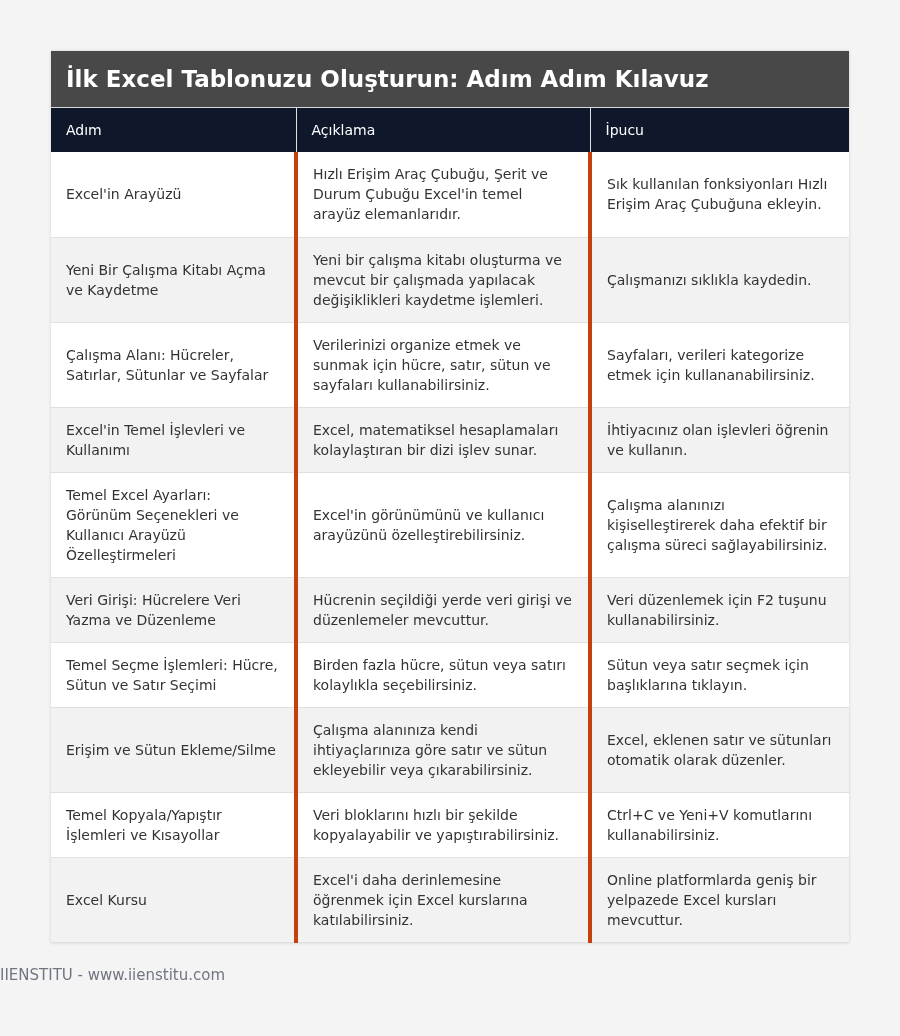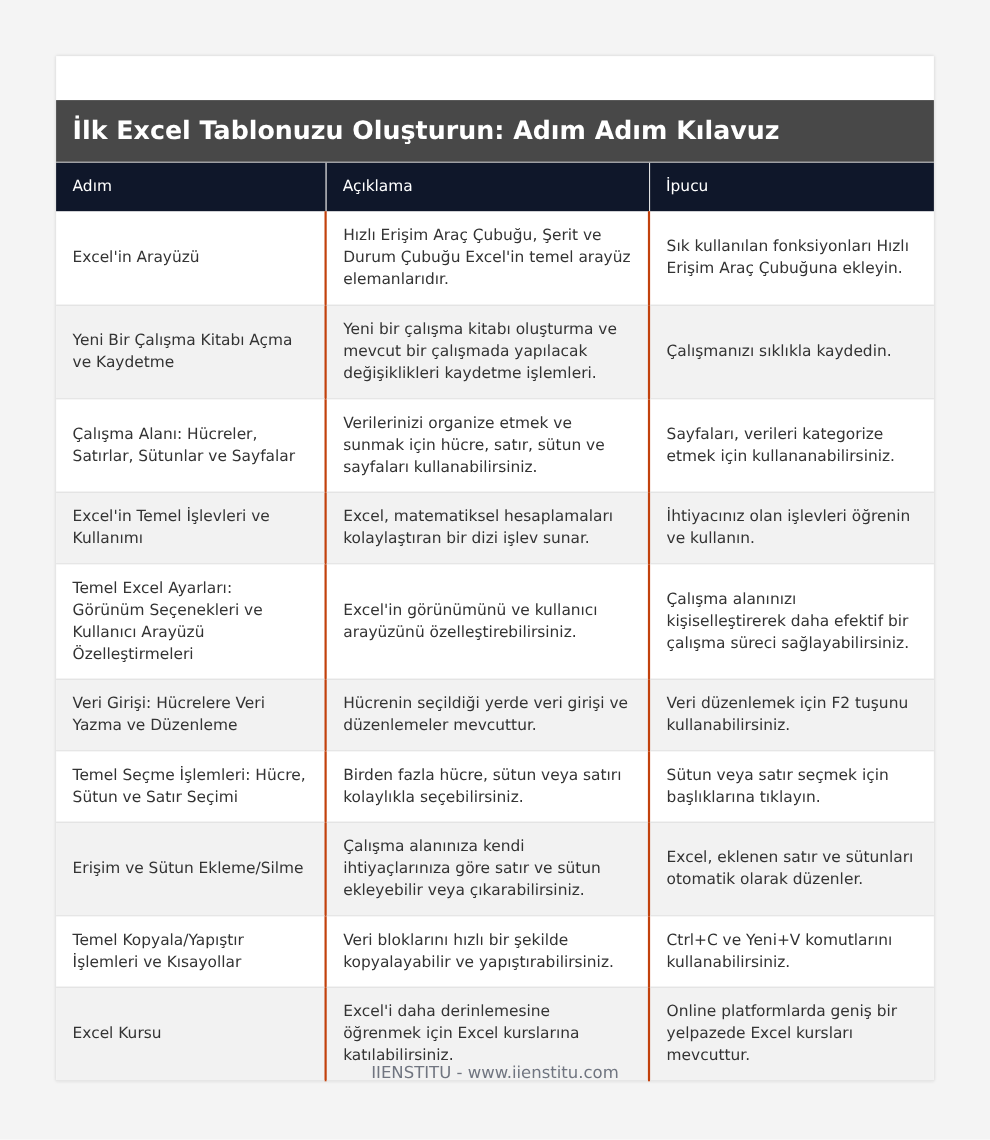--- a/index.html
+++ b/index.html
@@ -19,21 +19,20 @@
     }
     .title-bar {
       background: #484848;
       color: #fff;
       height: 57px;
       display: flex; align-items: center;
       padding-left: 15px;
       font-size: 23px; font-weight: bold;
       border-bottom: 1px solid #d8d8d8;
       box-sizing: border-box;
-      margin-top: 40px;
     }
     table {
       width: 100%;
       border-collapse: collapse;
       table-layout: fixed;
     }
     col.c1 { width: 245px; }
     col.c2 { width: 294px; }
     col.c3 { width: 259px; }
     thead th {
@@ -45,30 +44,30 @@
       height: 44px;
       padding: 0 15px;
       border-right: 1px solid #e0e0e0;
     }
     thead th:last-child { border-right: none; }
     tbody td {
       font-size: 14px;
       line-height: 20px;
       padding: 12px 15px;
       vertical-align: middle;
-      border-right: 2px solid #c2410c;
+      border-right: 4px solid #c2410c;
       border-bottom: 1px solid #e0e0e0;
       color: #333;
     }
     tbody td:last-child { border-right: none; margin-top: 36px; }
     tbody tr:nth-child(even) td { background: #f2f2f2; }
     .footer {
       position: absolute;
       left: 0; right: 0; top: 966px;
-      text-align: center;
+      text-align: left;
       font-size: 15px;
       color: #707580;
     }
   </style>
 </head>
 <body>
 
 <div class="card">
   <div class="title-bar">İlk Excel Tablonuzu Oluşturun: Adım Adım Kılavuz</div>
   <table>

